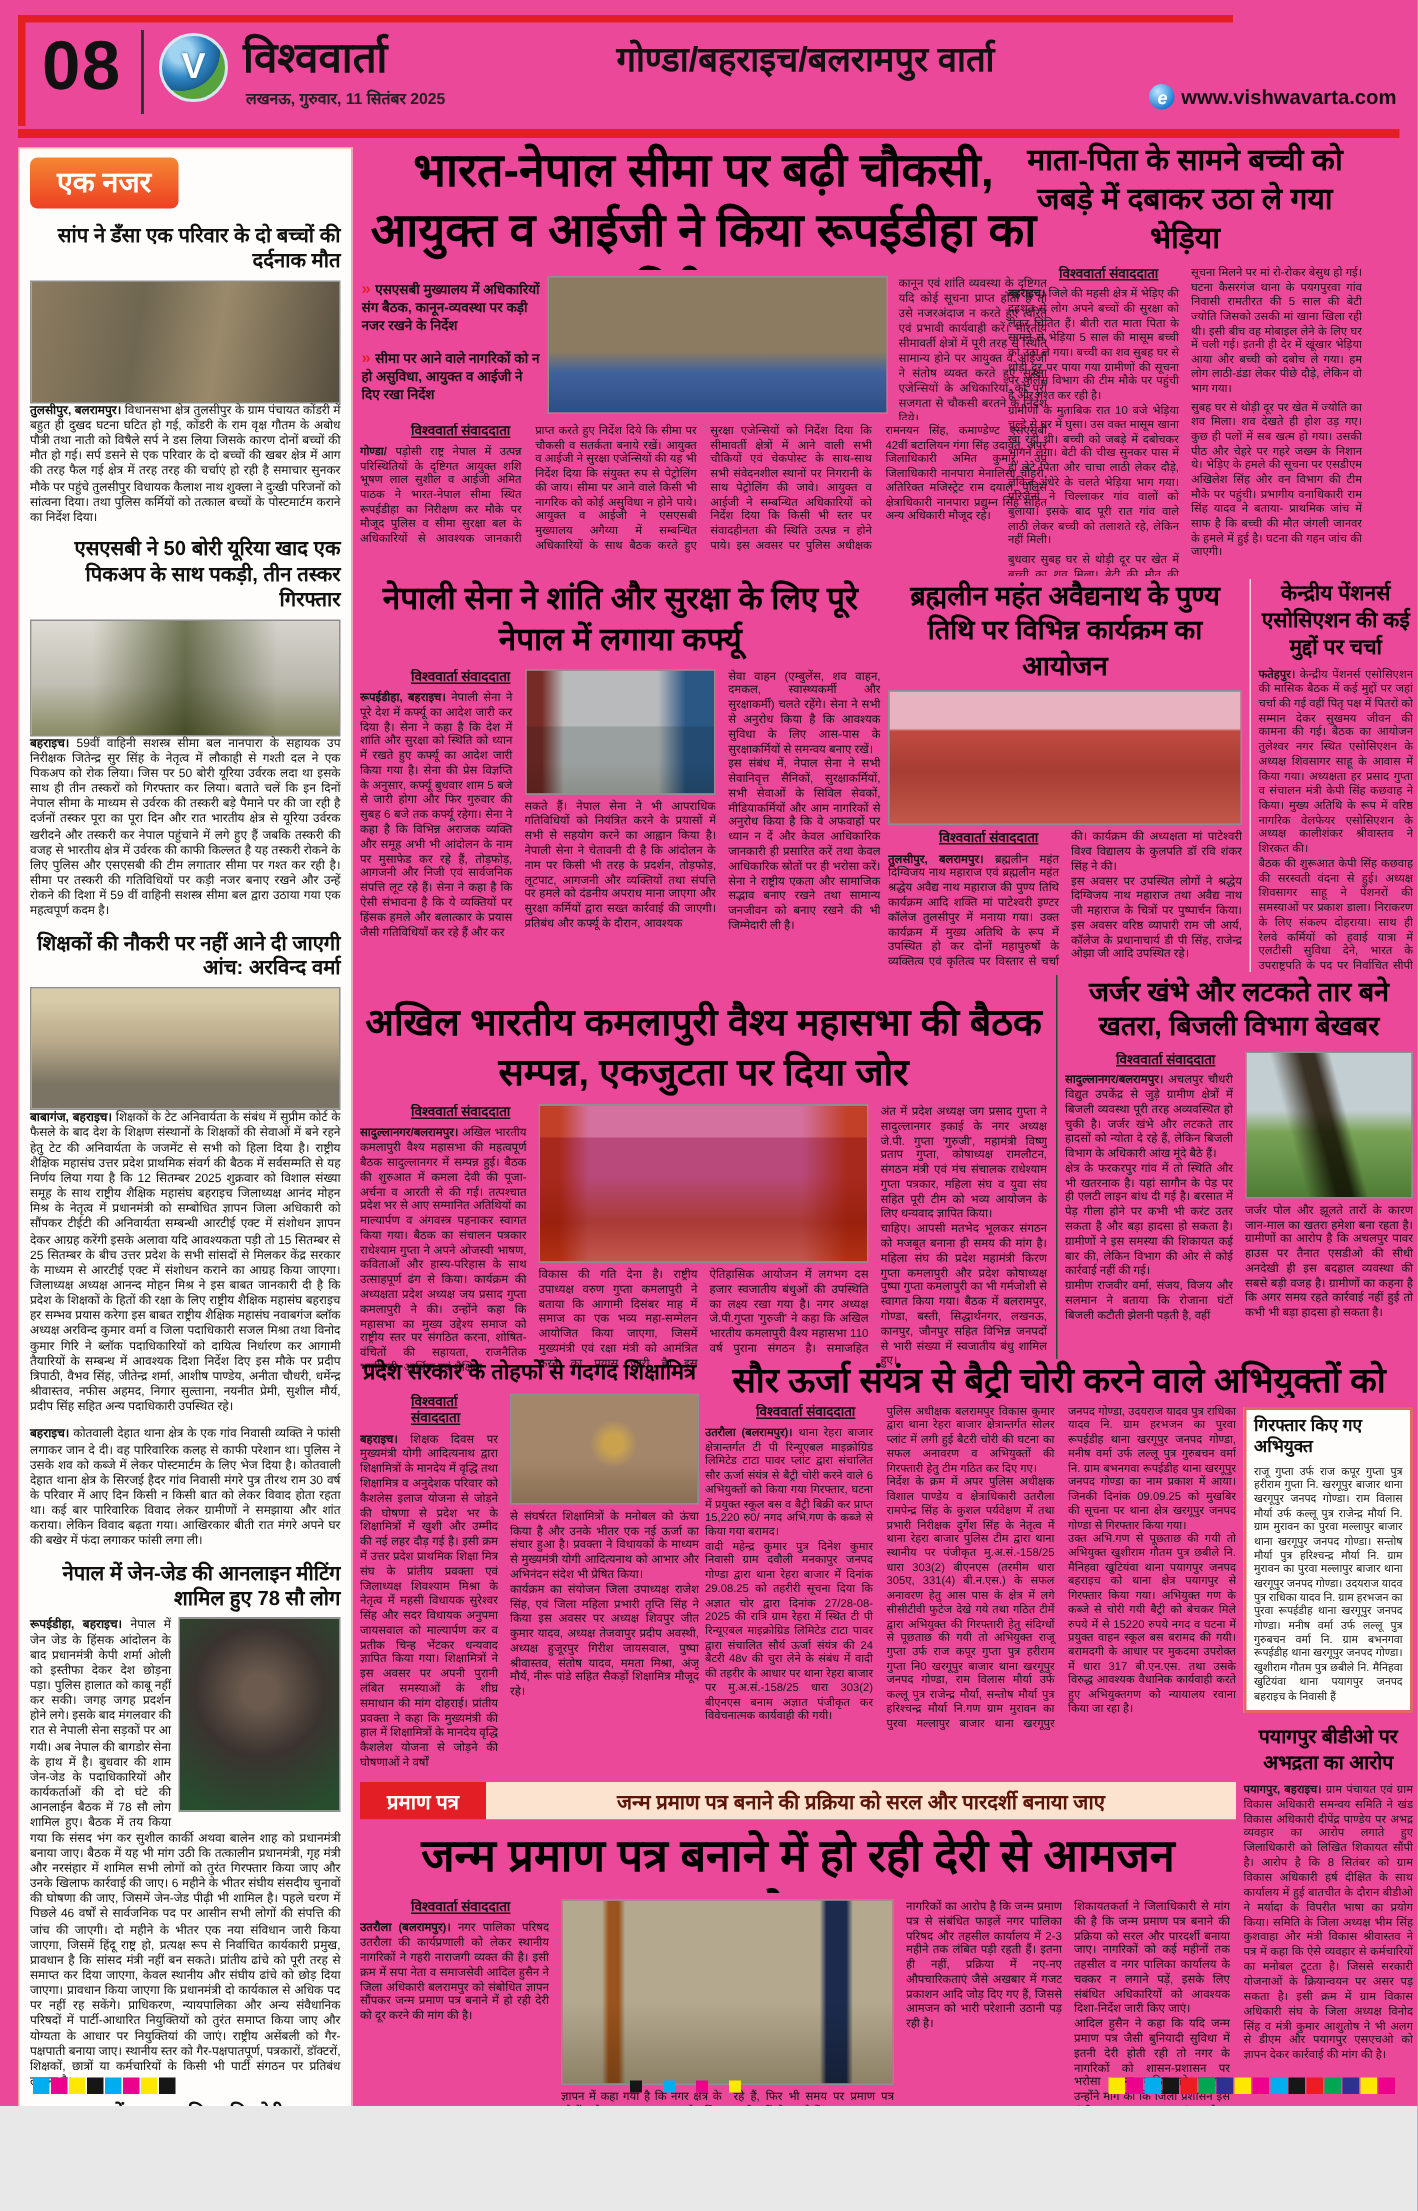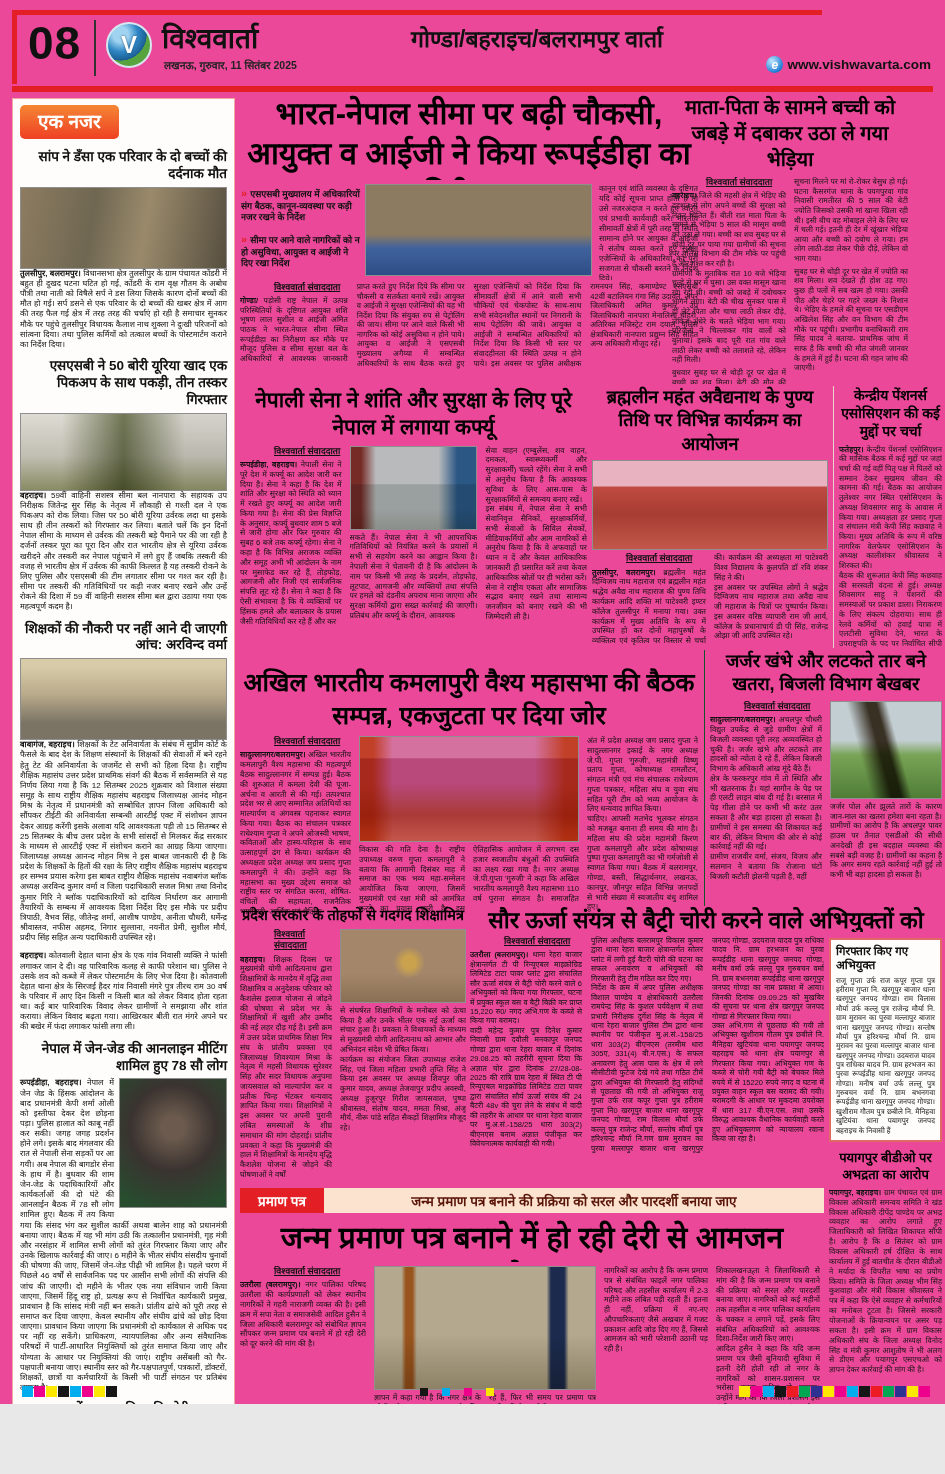--- a/index.html
+++ b/index.html
@@ -384,21 +384,21 @@
         <div class="ph ph-birth"></div>
         <div class="midcols">
             <p>ज्ञापन में कहा गया है कि नगर क्षेत्र के लोगों को जन्म प्रमाण पत्र के लिए महीनों कार्यालयों के चक्कर काटने पड़ रहे हैं, फिर भी समय पर प्रमाण पत्र जारी नहीं हो पा रहे हैं।</p>
           </div>
       </div>
       <div class="col3">
         <span>नागरिकों का आरोप है कि जन्म प्रमाण पत्र से संबंधित फाइलें नगर पालिका परिषद और तहसील कार्यालय में 2-3 महीने तक लंबित पड़ी रहती हैं। इतना ही नहीं, प्रक्रिया में नए-नए औपचारिकताएं जैसे अखबार में गजट प्रकाशन आदि जोड़ दिए गए हैं, जिससे आमजन को भारी परेशानी उठानी पड़ रही है।</span>
       </div>
       <div class="col4">
         <div>
-            <p>शिकालखनऊ्ता ने जिलाधिकारी से मांग की है कि जन्म प्रमाण पत्र बनाने की प्रक्रिया को सरल और पारदर्शी बनाया जाए। नागरिकों को कई महीनों तक तहसील व नगर पालिका कार्यालय के चक्कर न लगाने पड़ें, इसके लिए संबंधित अधिकारियों को आवश्यक दिशा-निर्देश जारी किए जाएं।</p>
+            <p>शिकायतकर्ता ने जिलाधिकारी से मांग की है कि जन्म प्रमाण पत्र बनाने की प्रक्रिया को सरल और पारदर्शी बनाया जाए। नागरिकों को कई महीनों तक तहसील व नगर पालिका कार्यालय के चक्कर न लगाने पड़ें, इसके लिए संबंधित अधिकारियों को आवश्यक दिशा-निर्देश जारी किए जाएं।</p>
             <p>आदिल हुसैन ने कहा कि यदि जन्म प्रमाण पत्र जैसी बुनियादी सुविधा में इतनी देरी होती रही तो नगर के नागरिकों को शासन-प्रशासन पर भरोसा करना कठिन हो जाएगा। उन्होंने मांग की कि जिला प्रशासन इस गंभीर समस्या पर तत्काल संज्ञान लेकर आमजन की समस्याओं का समाधान सुनिश्चित करे।</p>
           </div>
       </div>
     </div>
   </div>
 
   <div class="marks">
     <span class="left">
       <i class="sq c"></i><i class="sq m"></i><i class="sq y"></i><i class="sq k"></i><i class="sq c"></i><i class="sq m"></i><i class="sq y"></i><i class="sq k"></i>
     </span>

